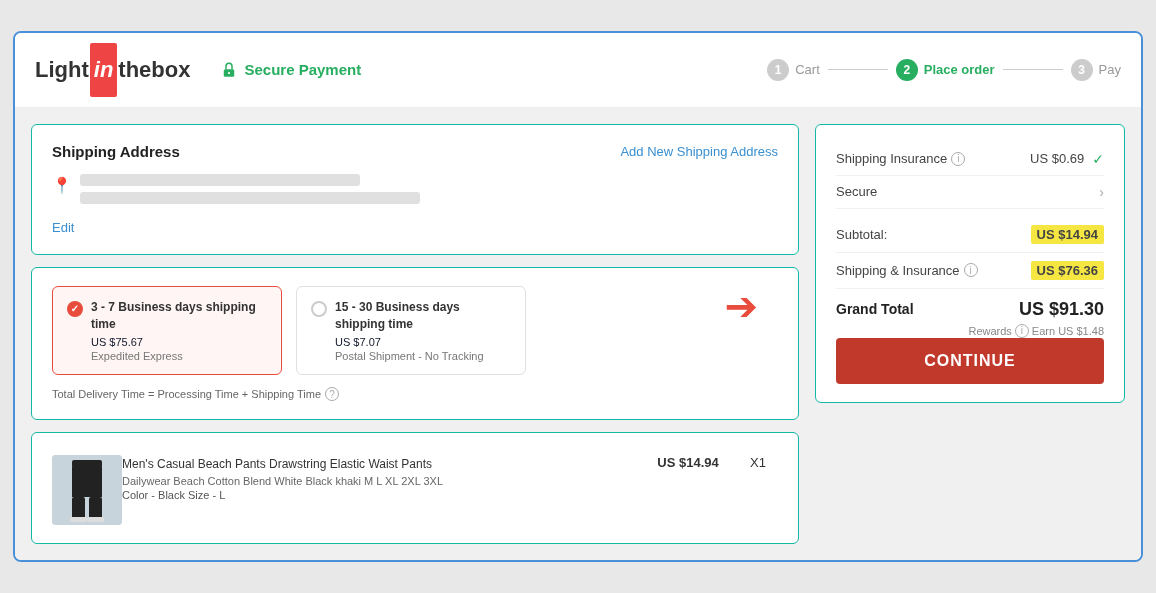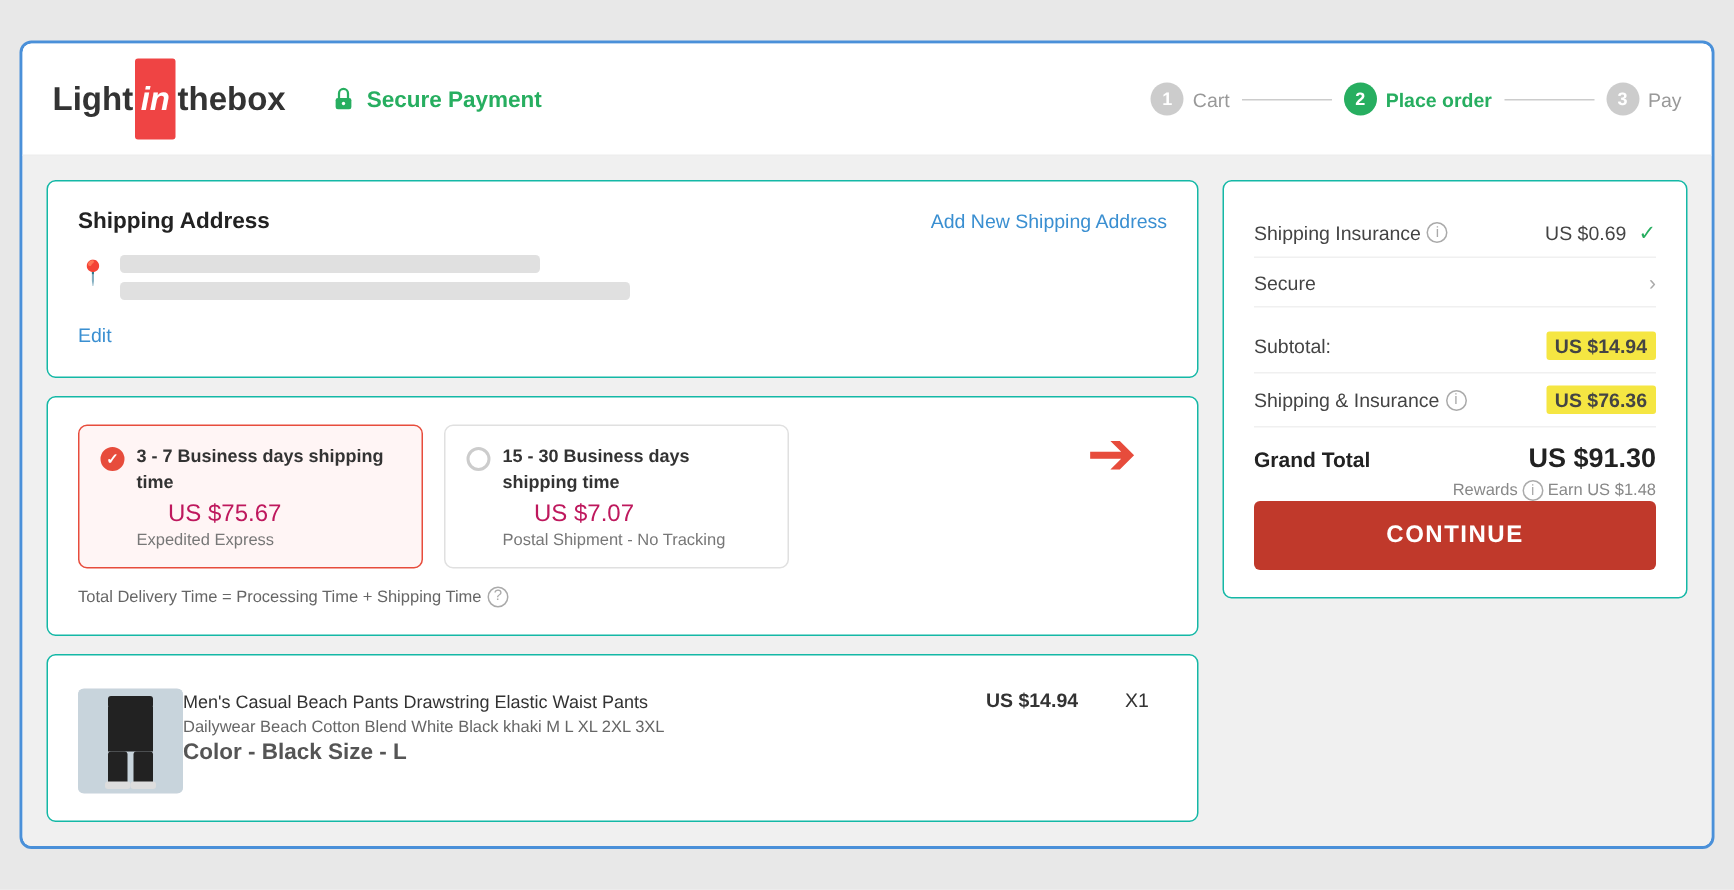--- a/index.html
+++ b/index.html
@@ -214,24 +214,23 @@
       font-weight: bold;
     }
     .option-details { flex: 1; }
     .option-title {
       font-size: 12px;
       font-weight: bold;
       color: #333;
       line-height: 1.4;
     }
     .option-price {
-      font-size: 16px;
-      color: #be185d;
+      font-size: 11px;
+      color: #0f172a;
       margin-top: 4px;
-      margin-left: 21px;
     }
     .option-service {
       font-size: 11px;
       color: #777;
       margin-top: 2px;
     }
     .arrow-area {
       display: flex;
       align-items: center;
       justify-content: flex-end;
@@ -274,24 +273,23 @@
       font-size: 12px;
       color: #333;
       line-height: 1.5;
     }
     .product-desc {
       font-size: 11px;
       color: #666;
       margin-top: 2px;
     }
     .product-color-size {
-      font-size: 15px;
+      font-size: 11px;
       color: #555;
       margin-top: 2px;
-      font-weight: bold;
     }
     .product-price {
       font-size: 13px;
       font-weight: bold;
       color: #333;
       width: 100px;
       text-align: center;
     }
     .product-qty {
       font-size: 13px;

